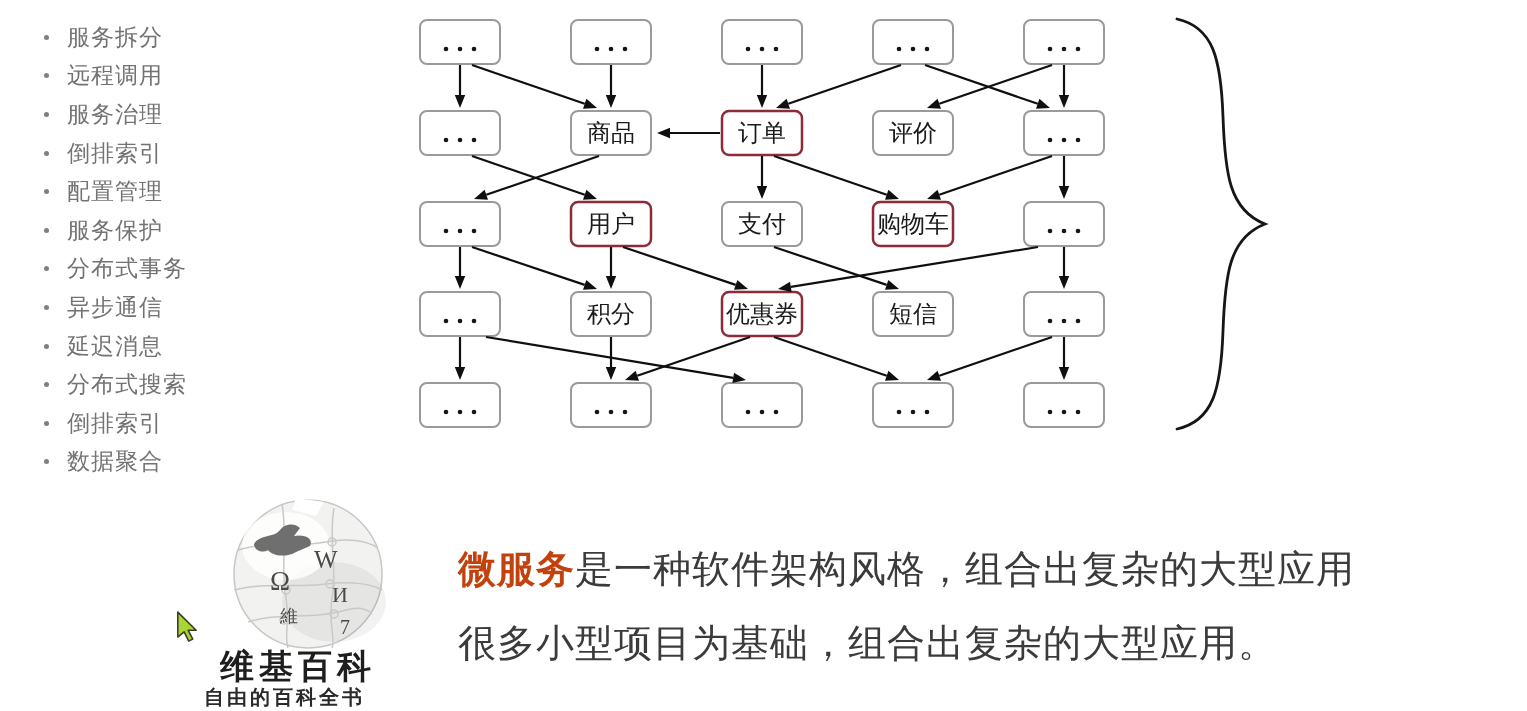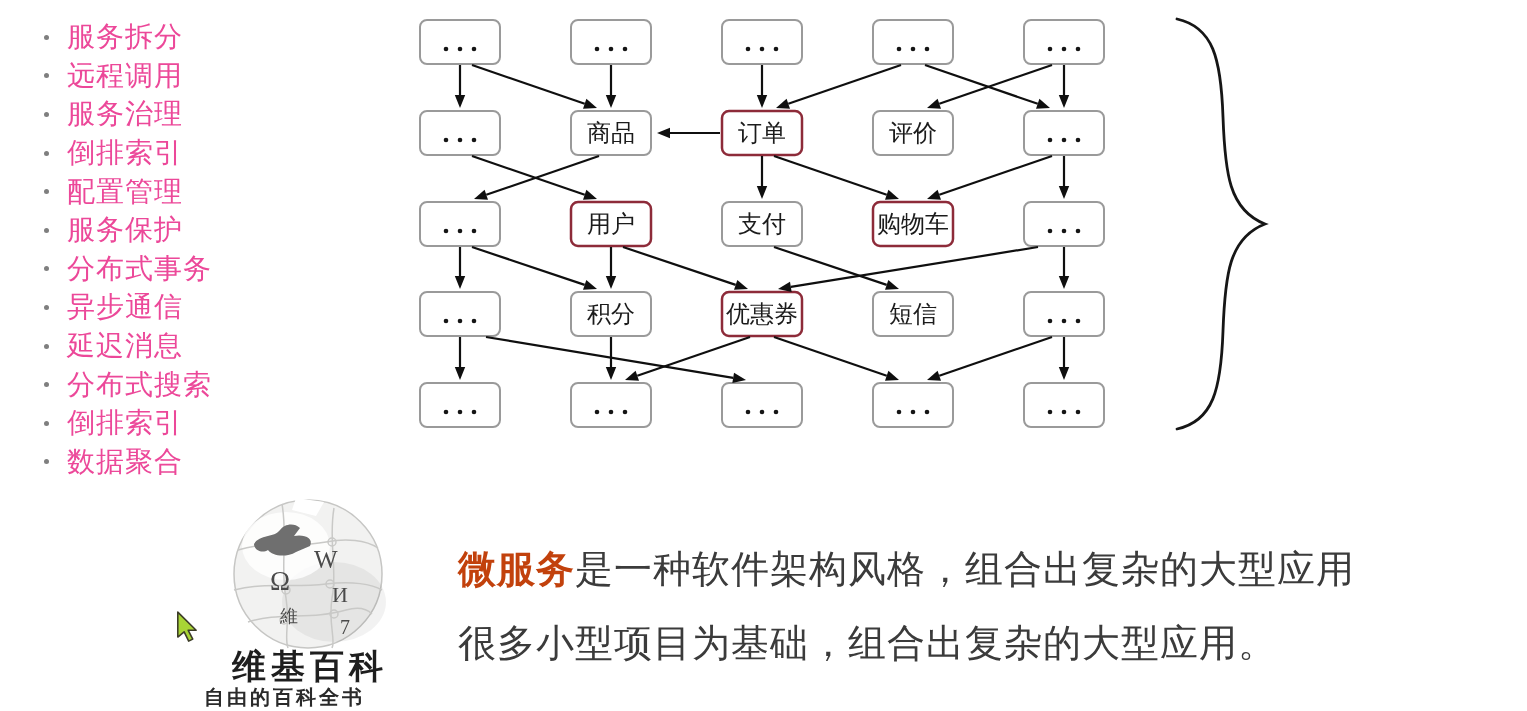--- a/index.html
+++ b/index.html
@@ -6,37 +6,37 @@
   .canvas{
     position:relative;width:1527px;height:711px;background:#ffffff;overflow:hidden;
     font-family:"Liberation Sans","DejaVu Sans",sans-serif;
   }
   
   ul.topics{
     position:absolute;left:44px;top:18px;margin:0;padding:0;list-style:none;
   }
   ul.topics li{
     display:flex;align-items:center;height:38.6px;
-    font-size:28px;color:#ec4899;letter-spacing:1px;white-space:nowrap;
+    font-size:23px;color:#737373;letter-spacing:1px;white-space:nowrap;
   }
   ul.topics li::before{
     content:"";width:5px;height:5px;border-radius:50%;background:#7f7f7f;
     display:inline-block;margin-right:18px;flex:0 0 auto;
   }
   
   svg.diagram{position:absolute;left:0;top:0;}
   
   .cluster-label{
     position:absolute;left:1302px;top:206px;font-size:29px;color:#2d2d2d;
     letter-spacing:2px;white-space:nowrap;
   }
   
   svg.globe{position:absolute;left:226px;top:498px;}
   .wiki-title{
-    position:absolute;left:220px;top:644px;width:180px;text-align:center;
+    position:absolute;left:220px;top:644px;width:180px;text-align:left;
     font-family:"Liberation Serif","DejaVu Serif",serif;font-weight:700;
     font-size:34px;letter-spacing:5px;color:#1e1e1e;white-space:nowrap;
   }
   .wiki-sub{
     position:absolute;left:204px;top:684px;width:212px;text-align:left;
     font-family:"Liberation Serif","DejaVu Serif",serif;font-weight:600;
     font-size:20px;letter-spacing:3px;color:#2a2a2a;white-space:nowrap;
   }
   
   .definition{position:absolute;left:458px;top:532px;color:#3b3b3b;}

